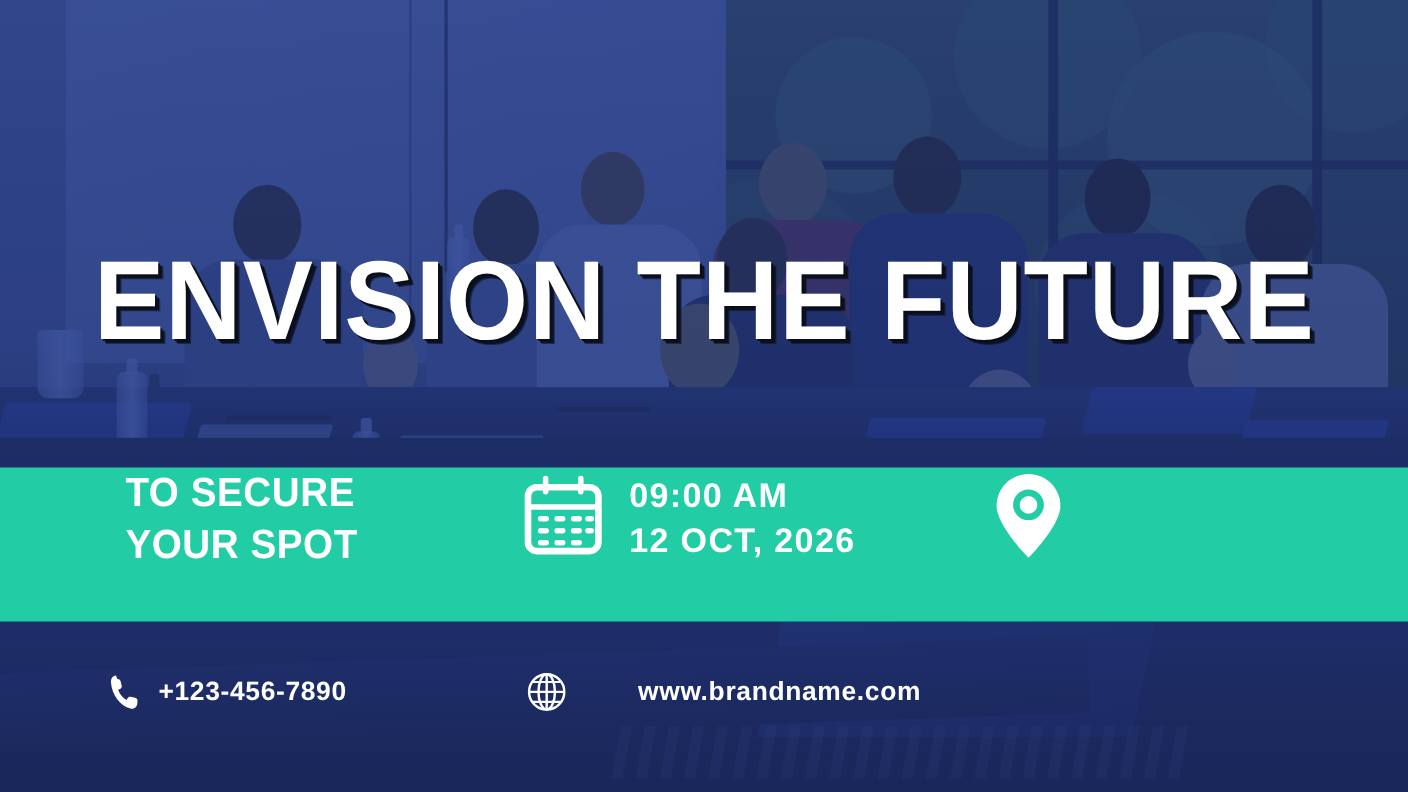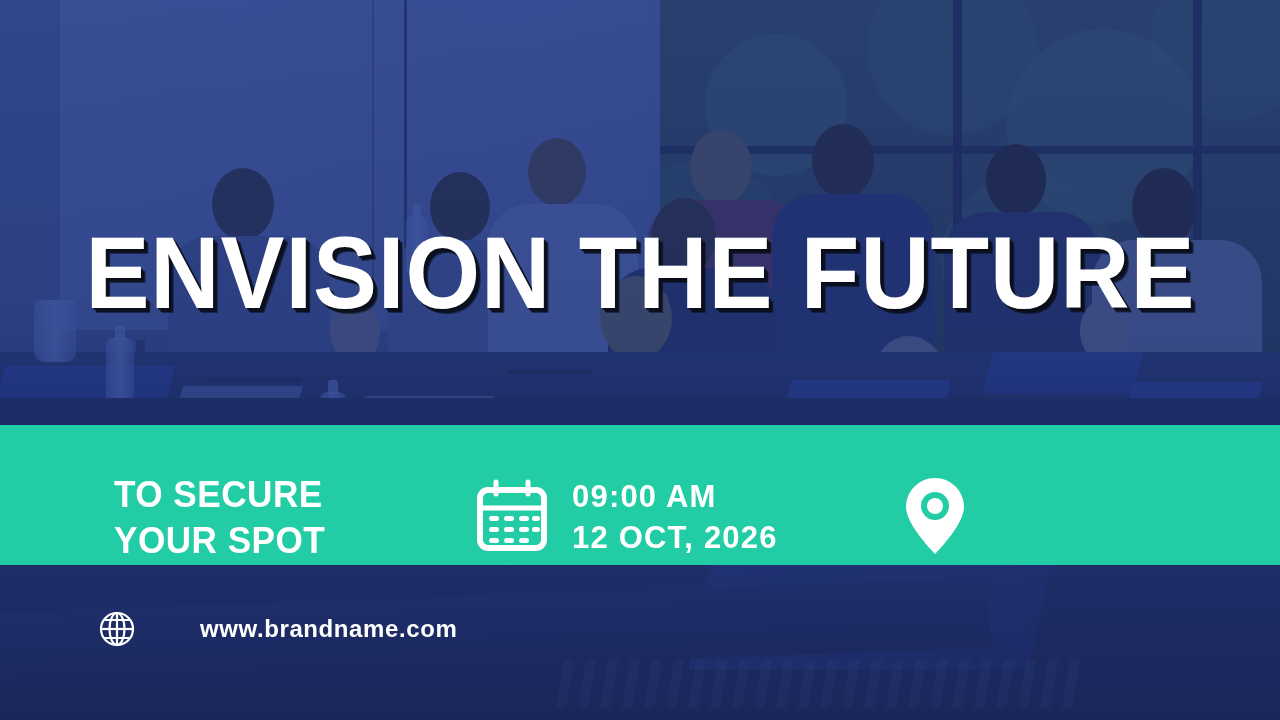--- a/index.html
+++ b/index.html
@@ -195,21 +195,21 @@
 
   
   .band {
     position: absolute;
     left: 0; right: 0;
     top: 425px;
     height: 140px;
     background: #22cca4;
     z-index: 7;
     display: flex;
-    align-items: flex-end;
+    align-items: flex-start;
   }
   .band-inner {
     display: flex;
     align-items: center;
     width: 100%;
     padding: 0 112px 0 114px;
     box-sizing: border-box;
     gap: 0;
   }
   .band-col { display: flex; align-items: center; }
@@ -393,20 +393,28 @@
             <circle cx="31" cy="30" r="8" fill="#ffffff"></circle>
           </svg>
         </span>
       </div>
 
     </div>
   </div>
 
   <div class="contact">
 
+    <div class="contact-item ci-phone">
+      <span class="contact-icon">
+        <svg width="30" height="36" viewBox="0 0 30 36" aria-hidden="true">
+          <path d="M8.5 2.5 C5.5 2.5 3.5 5 3.5 8.6 C3.5 20 10.5 30.5 19.5 33.5 C22.8 34.6 25.5 32.6 26 29.6 L26.4 27 C26.6 25.6 25.8 24.4 24.5 24 L20.6 22.8 C19.4 22.4 18.1 22.9 17.5 24 L16.7 25.5 C13.2 23.3 10.7 19.6 9.6 15.6 L11.3 15 C12.5 14.6 13.2 13.4 13 12.2 L12.3 8.2 C12 6.8 10.9 5.9 9.5 5.9 Z" fill="#ffffff" transform="rotate(-4 15 18)"></path>
+        </svg>
+      </span>
+      <span class="contact-text">+123-456-7890</span>
+    </div>
 
 
     <div class="contact-item ci-web">
       <span class="contact-icon">
         <svg width="38" height="38" viewBox="0 0 38 38" aria-hidden="true">
           <circle cx="19" cy="19" r="16" fill="none" stroke="#ffffff" stroke-width="2.2"></circle>
           <ellipse cx="19" cy="19" rx="7.5" ry="16" fill="none" stroke="#ffffff" stroke-width="2.2"></ellipse>
           <path d="M3 19 H35" stroke="#ffffff" stroke-width="2.2"></path>
           <path d="M6.2 10 H31.8" stroke="#ffffff" stroke-width="2"></path>
           <path d="M6.2 28 H31.8" stroke="#ffffff" stroke-width="2"></path>

